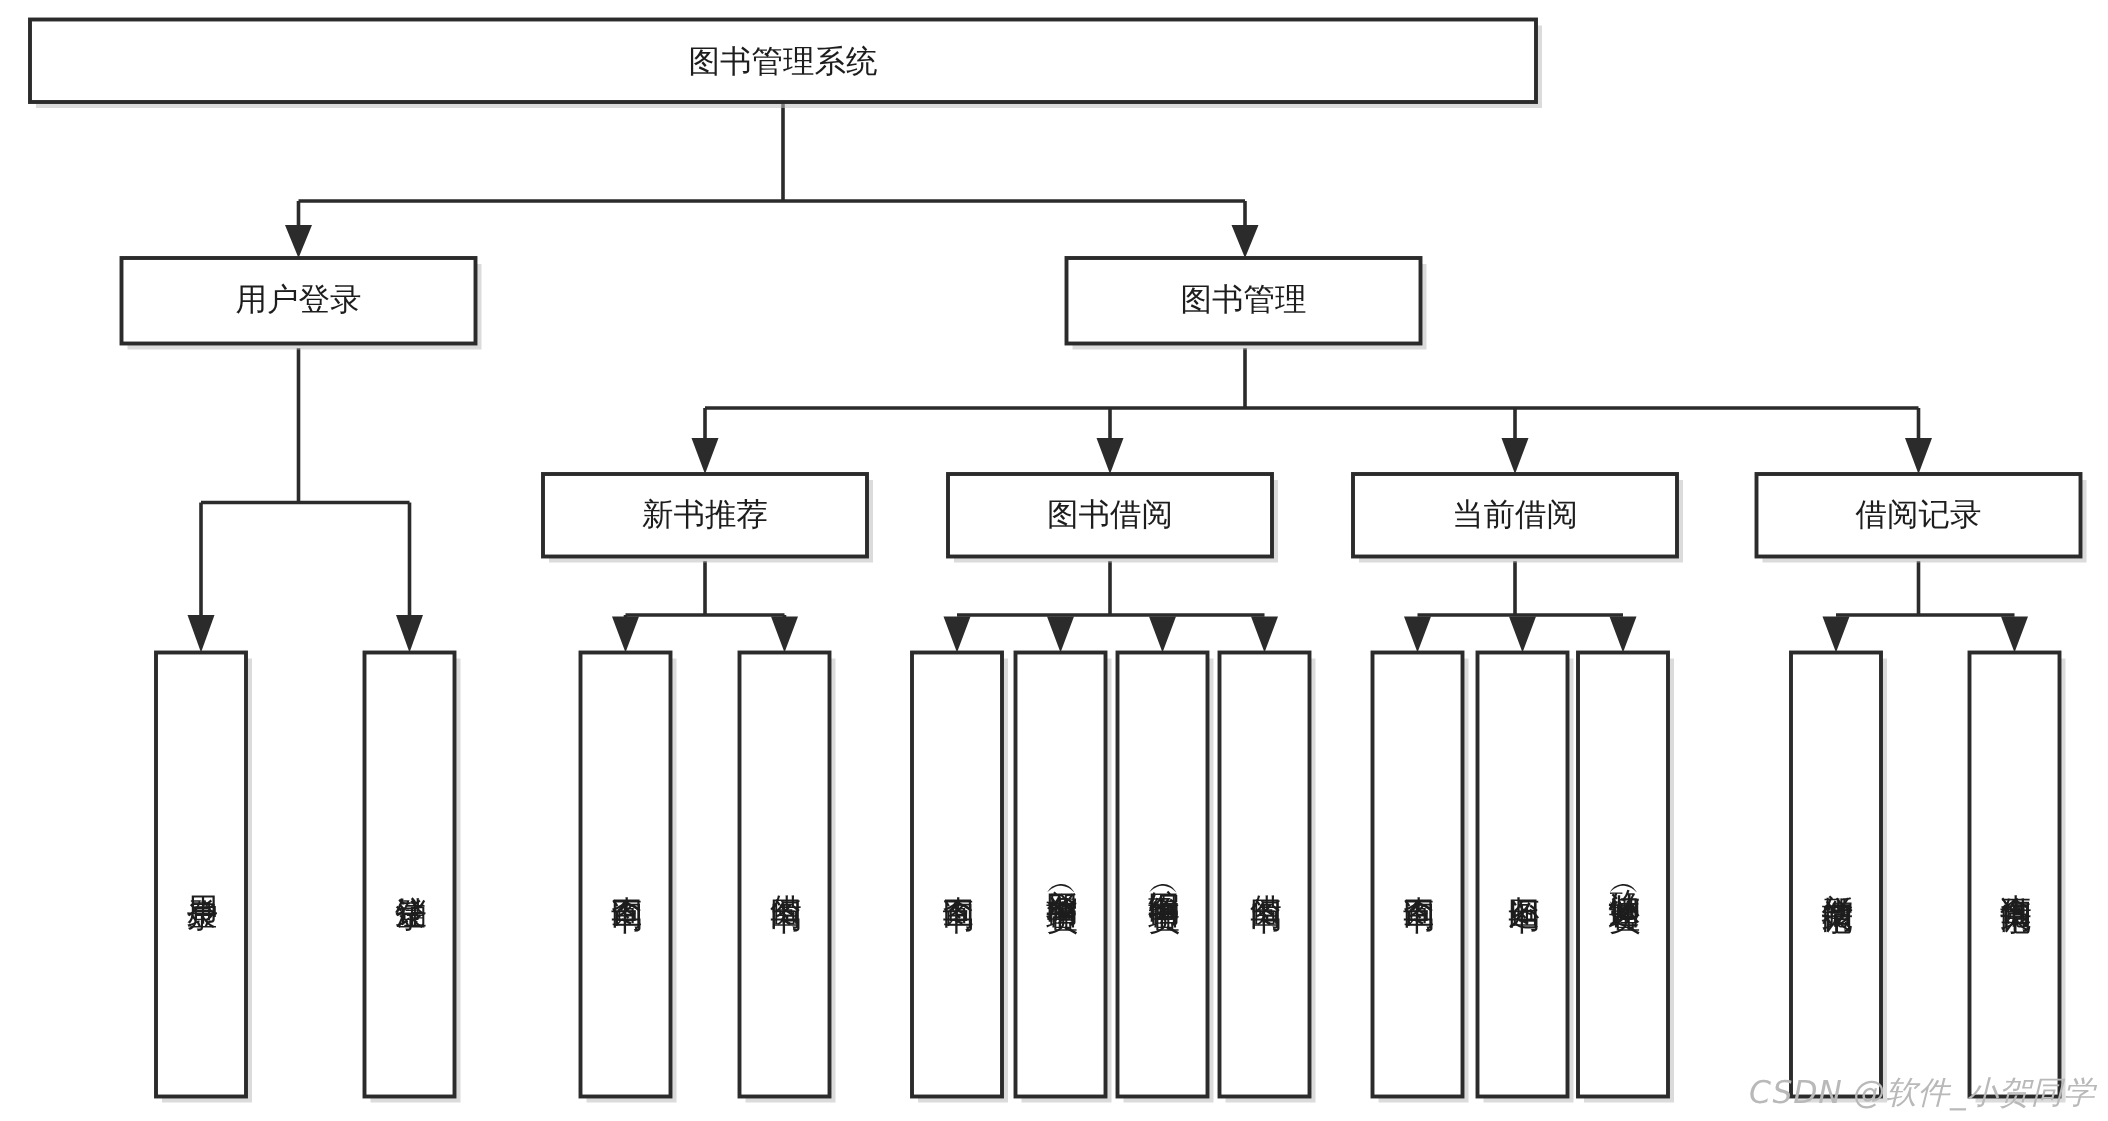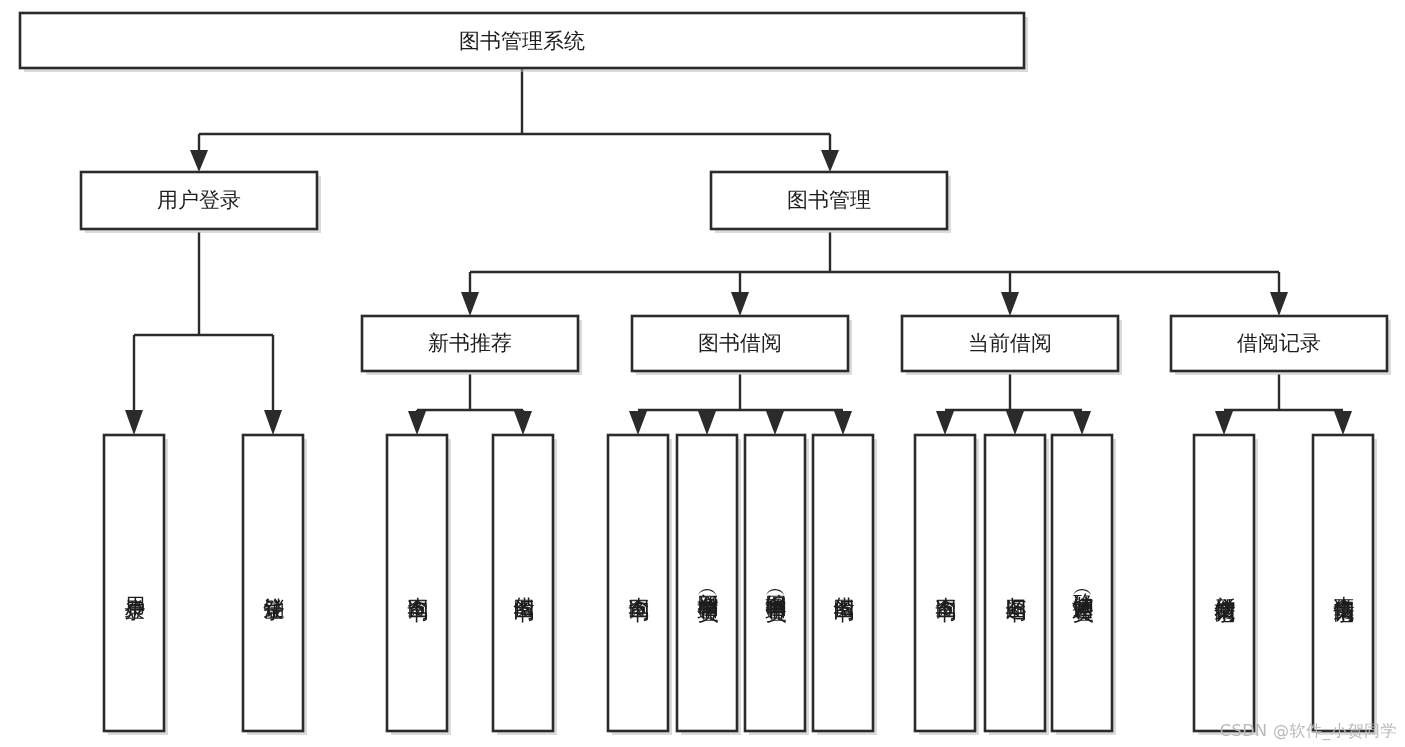--- a/index.html
+++ b/index.html
@@ -68,24 +68,25 @@
     justify-content: center;
     text-align: center;
     white-space: nowrap;
     pointer-events: none;
   }
   .watermark {
     position: absolute;
     right: 8px;
     bottom: 5px;
     font-family: "DejaVu Sans", "Liberation Sans", sans-serif;
-    font-size: 16px;
+    font-size: 21px;
     color: #b9b9b9;
     letter-spacing: 0.5px;
     white-space: nowrap;
+    font-style: italic;
   }
 </style>
 </head>
 <body>
 
 <div id="diagram-root">
 
   <svg id="flow-svg" viewBox="0 0 1405 747">
 
     <g>

